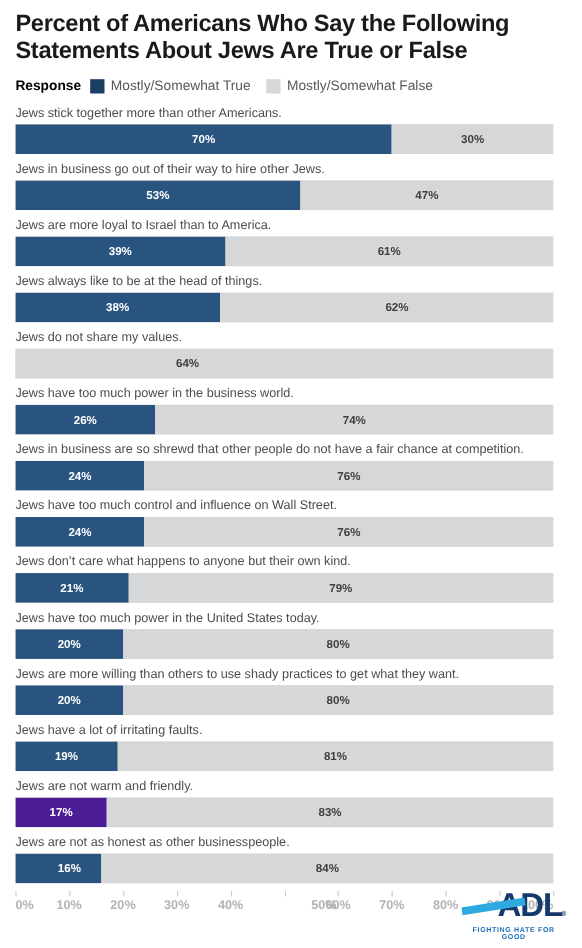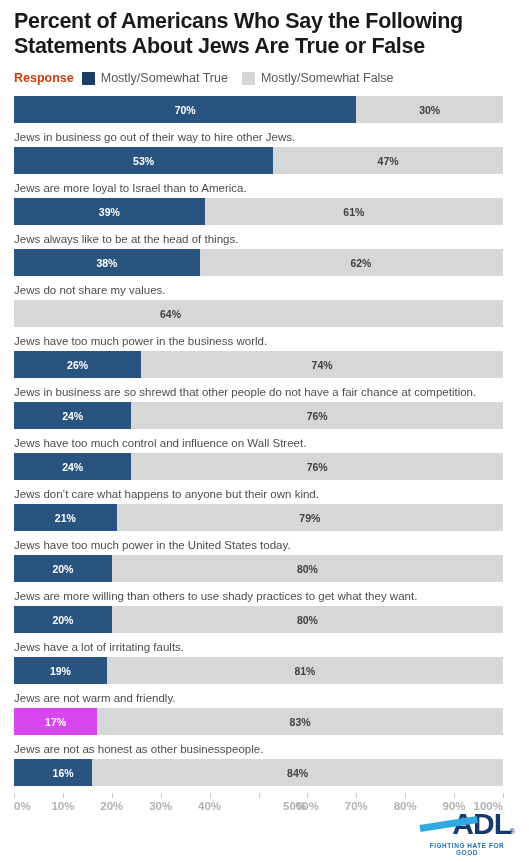--- a/index.html
+++ b/index.html
@@ -38,21 +38,21 @@
   
   .legend {
     display: flex;
     align-items: center;
     padding: 9px 14px 0 14px;
     height: 20px;
   }
   .legend-title {
     font-size: 12.5px;
     font-weight: bold;
-    color: #c2410c;
+    color: #000000;
     margin-right: 8px;
   }
   .legend-item {
     display: flex;
     align-items: center;
     margin-right: 14px;
   }
   .legend-swatch {
     width: 13px;
     height: 13px;
@@ -204,20 +204,21 @@
       <span class="legend-label">Mostly/Somewhat True</span>
     </div>
     <div class="legend-item">
       <span class="legend-swatch" style="background: rgb(214, 215, 216);"></span>
       <span class="legend-label">Mostly/Somewhat False</span>
     </div>
   </div>
 
   <div class="plot">
       <div class="row">
+        <div class="row-label">Jews stick together more than other Americans.</div>
         <div class="bar-track">
           <div class="bar-seg bar-true" style="width: 70%; background: rgb(42, 84, 128);">70%</div>
           <div class="bar-seg bar-false" style="width: 30%; background: rgb(214, 215, 216);">30%</div>
         </div>
       </div>
       <div class="row">
         <div class="row-label">Jews in business go out of their way to hire other Jews.</div>
         <div class="bar-track">
           <div class="bar-seg bar-true" style="width: 53%; background: rgb(42, 84, 128);">53%</div>
           <div class="bar-seg bar-false" style="width: 47%; background: rgb(214, 215, 216);">47%</div>
@@ -288,21 +289,21 @@
       <div class="row">
         <div class="row-label">Jews have a lot of irritating faults.</div>
         <div class="bar-track">
           <div class="bar-seg bar-true" style="width: 19%; background: rgb(42, 84, 128);">19%</div>
           <div class="bar-seg bar-false" style="width: 81%; background: rgb(214, 215, 216);">81%</div>
         </div>
       </div>
       <div class="row">
         <div class="row-label">Jews are not warm and friendly.</div>
         <div class="bar-track">
-          <div class="bar-seg bar-true" style="width: 17%; background: #d946ef;">17%</div>
+          <div class="bar-seg bar-true" style="width: 17%; background: #4c1d95;">17%</div>
           <div class="bar-seg bar-false" style="width: 83%; background: rgb(214, 215, 216);">83%</div>
         </div>
       </div>
       <div class="row">
         <div class="row-label">Jews are not as honest as other businesspeople.</div>
         <div class="bar-track">
           <div class="bar-seg bar-true" style="width: 16%; background: rgb(42, 84, 128); padding-left: 20px;">16%</div>
           <div class="bar-seg bar-false" style="width: 84%; background: rgb(214, 215, 216);">84%</div>
         </div>
       </div>

